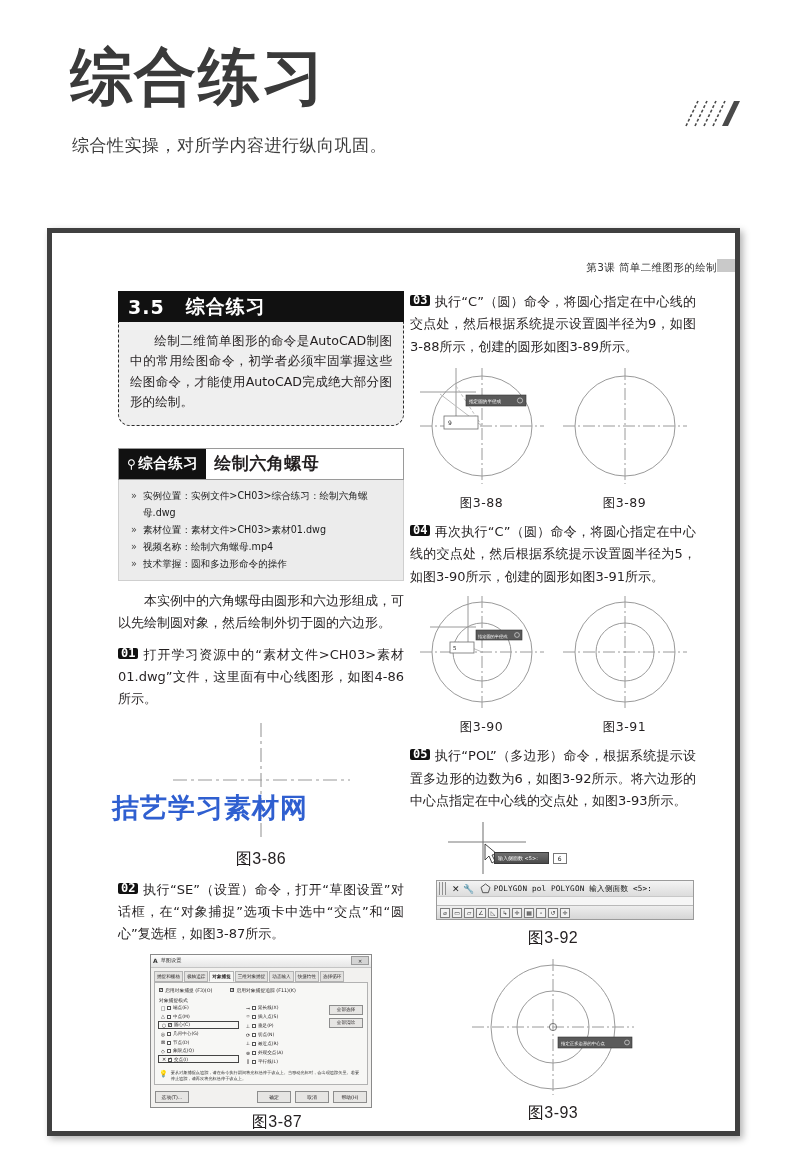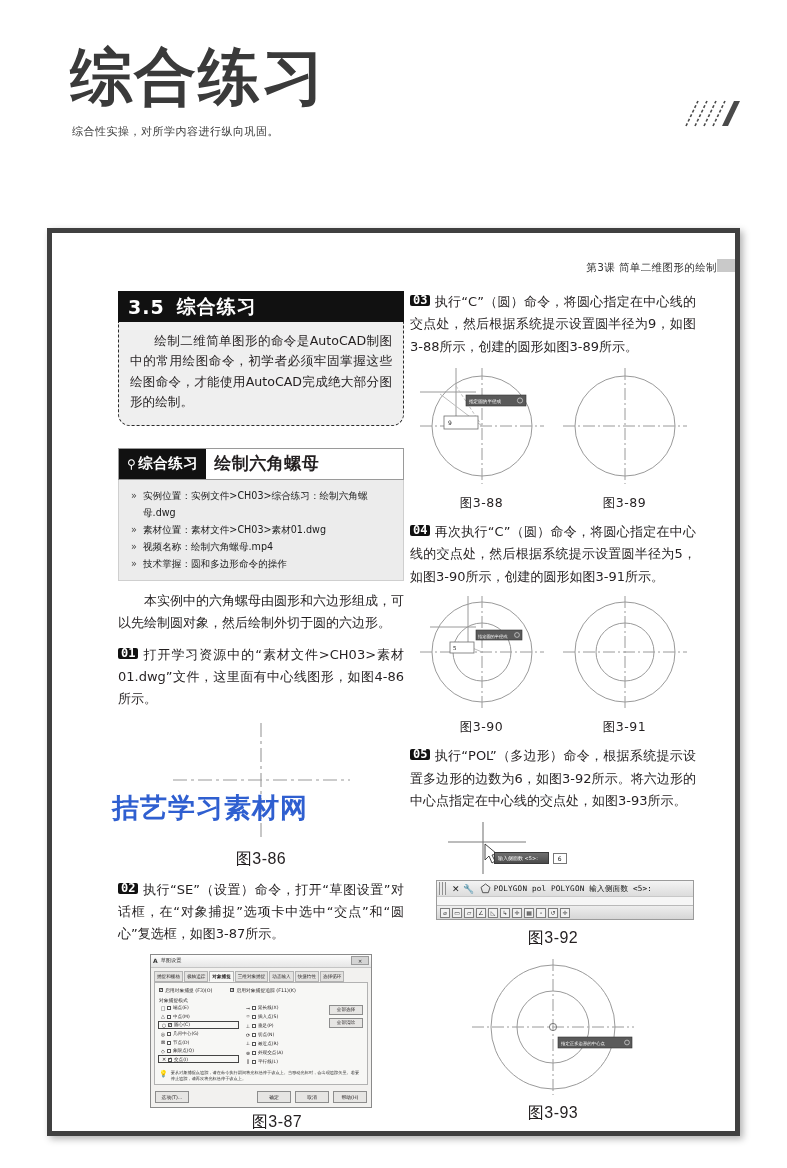--- a/index.html
+++ b/index.html
@@ -14,22 +14,22 @@
 
   
   .opener { position:absolute; left:0; top:0; width:787px; height:220px; }
   .opener-title {
     position:absolute; left:70px; top:44px;
     font-size: 62px; font-weight: 700; letter-spacing: 2px;
     color:#3a3a3a; line-height:1.05;
     font-family:"DejaVu Sans","Liberation Sans",sans-serif;
   }
   .opener-sub {
-    position:absolute; left:72px; top:124px;
-    font-size: 11px; color:#3b3b3b; letter-spacing:.5px;
+    position:absolute; left:72px; top:134px;
+    font-size: 17px; color:#3b3b3b; letter-spacing:.5px;
     font-family:"DejaVu Sans","Liberation Sans",sans-serif;
   }
   .deco { position:absolute; right:47px; top:96px; width:62px; height:34px; }
 
   
   .sheet {
     position:absolute; left:47px; top:228px;
     width:693px; height:908px;
     background:#fff;
     box-shadow: 3px 3px 7px rgba(0,0,0,.30);
@@ -48,21 +48,21 @@
   .col-right { left:358px; }
 
   
   .sec-head {
     background:#111; color:#fff;
     height:31px; width:286px;
     display:flex; align-items:center; padding-left:10px;
     font-size:19px; font-weight:700; letter-spacing:1px;
     font-family:"DejaVu Sans","Liberation Sans",sans-serif;
   }
-  .sec-head .num { margin-right:12px; }
+  .sec-head .num { margin-right:21px; }
   .sec-body {
     border:1px dashed #2b2b2b; border-top:none;
     background:#efefef; padding:9px 11px 12px 11px;
     border-radius: 0 0 12px 12px;
     font-size:12.6px; line-height:1.62; text-align:justify;
     font-family:"DejaVu Sans","Liberation Sans",sans-serif;
   }
   .sec-body .indent { display:inline-block; width:24px; }
 
   

